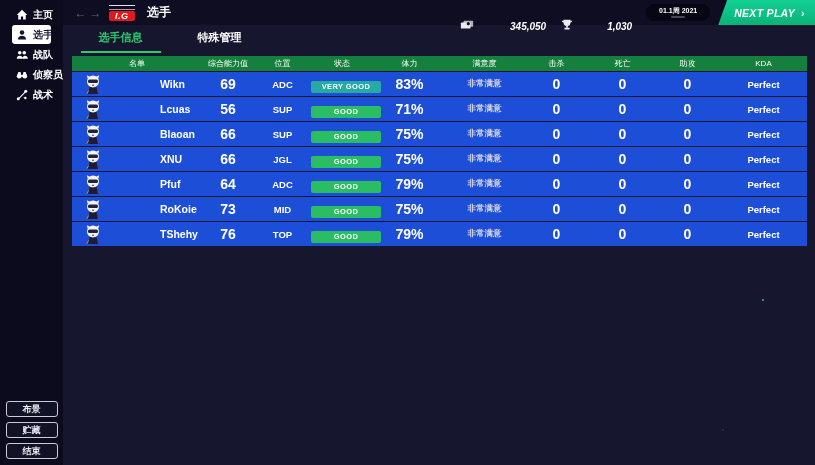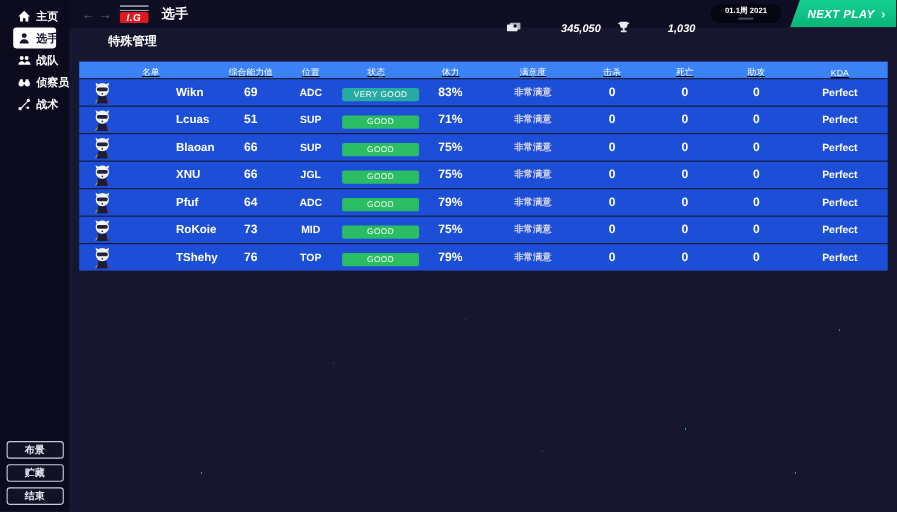--- a/index.html
+++ b/index.html
@@ -81,34 +81,34 @@
 
   
   .tabs{display:flex;height:28px;align-items:flex-end;padding-left:8px;position:relative;z-index:2;}
   .tab{width:99px;text-align:center;cursor:pointer;}
   .tab-inner{display:inline-block;color:#fff;font-size:11px;font-weight:bold;
     padding:0 4px 6px;border-bottom:2px solid transparent;min-width:72px;}
   .tab.active .tab-inner{color:var(--accent,#2ecc71);border-bottom-color:var(--accent,#2ecc71);}
 
   
   .table{margin:3px 0 0 9px;width:735px;position:relative;z-index:2;}
-  .thead{display:flex;height:15px;align-items:flex-end;background:#3b82f6;text-decoration:underline;}
+  .thead{display:flex;height:15px;align-items:center;background:#15803d;}
   .th{color:#908fae;font-size:8px;text-align:center;white-space:nowrap;}
   .trow{display:flex;height:24px;align-items:center;background:#1d4ed8;margin-top:1px;cursor:pointer;}
   .c{text-align:center;color:#fff;white-space:nowrap;box-sizing:border-box;}
   .c0{width:130px;} .c1{width:52px;} .c2{width:57px;} .c3{width:62px;}
   .c4{width:73px;} .c5{width:77px;} .c6{width:67px;} .c7{width:65px;}
   .c8{width:65px;} .c9{width:87px;}
   .cell-name{display:flex;align-items:center;text-align:left;padding-left:10px;}
   .avatar{width:22px;height:22px;display:inline-flex;flex:0 0 22px;}
   .pname{font-size:10.5px;font-weight:bold;margin-left:56px;}
-  .val{font-size:11px;font-weight:bold;text-align:center;}
+  .val{font-size:14px;font-weight:bold;text-align:center;}
   .pos{font-size:9.5px;font-weight:bold;}
   .badge{display:inline-block;width:70px;height:12px;line-height:12px;border-radius:2px;
-    color:#fff;font-size:7.5px;font-weight:normal;letter-spacing:.4px;}
+    color:#fff;font-size:7.5px;font-weight:bold;letter-spacing:.4px;}
   .badge.very_good{background:var(--vgood,#26aaa2);}
   .badge.good{background:var(--good,#2bbd63);}
   .sat{font-size:8.5px;color:#d6d6e4;font-weight:bold;}
   .kda{font-size:9.5px;font-weight:bold;}
 </style>
 </head>
 <body>
 
 <div class="app">
 
@@ -213,20 +213,21 @@
           <div class="date-sub"></div>
         </div>
         <button class="next-play">
           <span>NEXT PLAY</span>
           <span class="np-arrow">›</span>
         </button>
       </div>
     </header>
 
     <div class="tabs" id="tabs">
+  <div class="tab active"><span class="tab-inner">选手信息</span></div>
 
 
 
   <div class="tab"><span class="tab-inner">特殊管理</span></div>
 </div>
 
     <div class="table">
       <div class="thead" id="thead">
           <div class="th c c0">名单</div>
           <div class="th c c1">综合能力值</div>
@@ -276,21 +277,21 @@
           <path d="M7.5 14 h7 l1.5 7 h-10 Z" fill="#1d1c38"></path>
           <circle cx="11" cy="8.5" r="6" fill="#f5f3ef"></circle>
           <path d="M5.6 5.5 L4.8 2.2 L8 3.8 Z" fill="#f5f3ef"></path>
           <path d="M16.4 5.5 L17.2 2.2 L14 3.8 Z" fill="#f5f3ef"></path>
           <rect x="6" y="6.6" width="10" height="3.4" rx="1.6" fill="#23223d"></rect>
           <circle cx="11" cy="12.3" r="0.8" fill="#23223d"></circle>
         </svg>
       </span>
       <span class="pname">Lcuas</span>
     </div>
-    <div class="c c1 val">51</div>
+    <div class="c c1 val">56</div>
     <div class="c c2 pos">SUP</div>
     <div class="c c3"><span class="badge good">GOOD</span></div>
     <div class="c c4 val">71%</div>
     <div class="c c5 sat">非常满意</div>
     <div class="c c6 val">0</div>
     <div class="c c7 val">0</div>
     <div class="c c8 val">0</div>
     <div class="c c9 kda">Perfect</div>
   </div>
 

